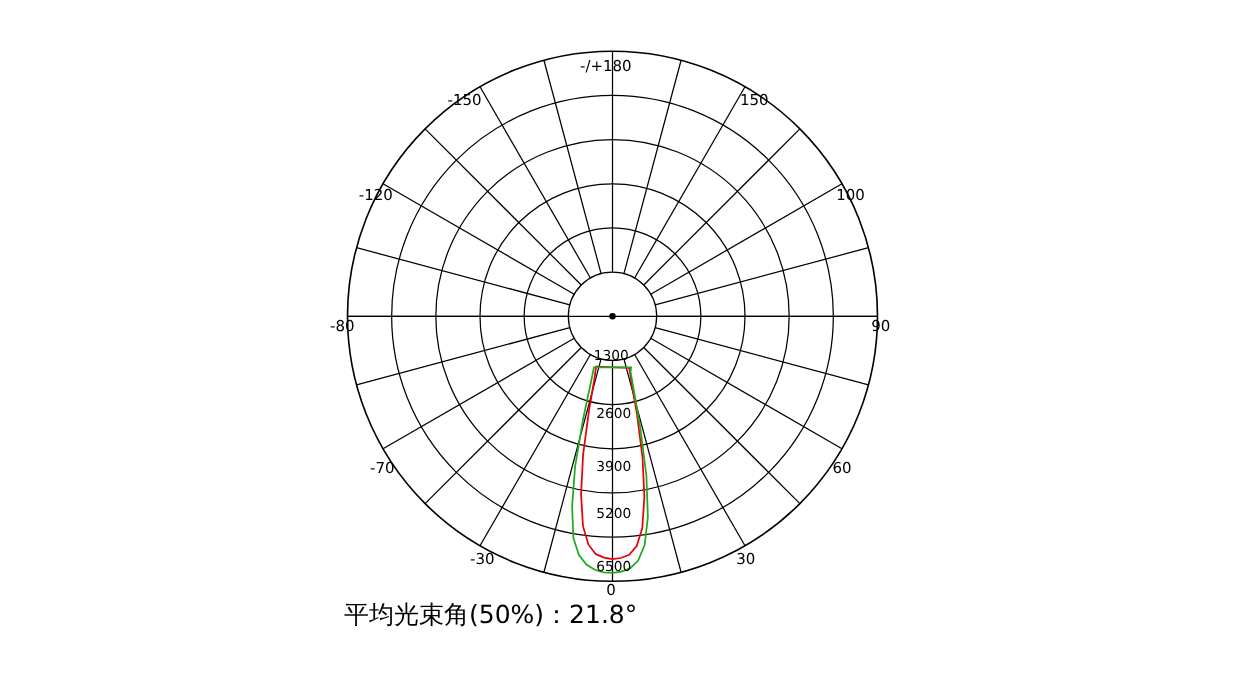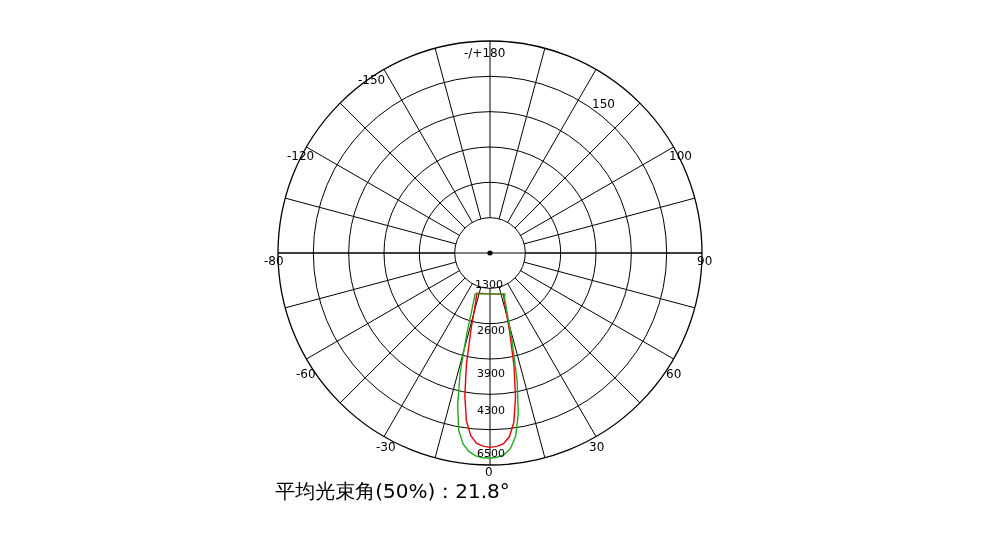--- a/index.html
+++ b/index.html
@@ -90,34 +90,34 @@
         <line x1="702" y1="253" x2="278" y2="253" stroke="#000" stroke-width="1"></line>
         <circle cx="490" cy="253" r="2.6" fill="#000"></circle>
         <path d="M476.90 293.32 L475.39 303.95 L471.19 328.42 L466.49 363.60 L464.84 395.67 L466.40 420.95 L470.79 435.73 L476.69 443.34 L483.26 446.13 L490.00 447.33 L496.75 446.40 L503.35 443.88 L509.32 436.81 L513.83 422.56 L515.49 397.54 L514.02 365.99 L509.66 331.85 L505.13 305.78 L503.44 294.36 Z" fill="none" stroke="#e8000b" stroke-width="1.4"></path>
         <path d="M475.13 293.86 L472.53 306.77 L466.63 334.51 L460.08 372.99 L457.68 405.07 L458.71 430.46 L463.14 444.10 L469.12 451.67 L475.82 455.81 L482.85 457.81 L490.00 458.21 L497.13 457.27 L504.11 454.72 L510.54 448.43 L515.72 436.02 L518.32 413.60 L517.12 380.61 L512.22 342.14 L507.08 312.57 L504.45 297.46 L504.87 293.86 Z" fill="none" stroke="#23a81e" stroke-width="1.4"></path>
       </g>
     </svg>
 
   <div id="labels-layer">
       <div class="lbl" style="left: 464px; top: 46px;">-/+180</div>
       <div class="lbl" style="left: 358px; top: 73px; text-align: center;">-150</div>
-      <div class="lbl" style="left: 592px; top: 73px; margin-top: 24px;">150</div>
+      <div class="lbl" style="left: 592px; top: 73px;">150</div>
       <div class="lbl" style="left: 287px; top: 149px;">-120</div>
       <div class="lbl" style="left: 669px; top: 149px;">100</div>
       <div class="lbl" style="left: 264px; top: 254px;">-80</div>
       <div class="lbl" style="left: 697px; top: 254px;">90</div>
-      <div class="lbl" style="left: 296px; top: 367px;">-60</div>
+      <div class="lbl" style="left: 296px; top: 367px;">-70</div>
       <div class="lbl" style="left: 666px; top: 367px;">60</div>
       <div class="lbl" style="left: 376px; top: 440px;">-30</div>
       <div class="lbl" style="left: 589px; top: 440px;">30</div>
       <div class="lbl" style="left: 485px; top: 465px;">0</div>
       <div class="radlbl" style="left: 475px; top: 278px;">1300</div>
       <div class="radlbl" style="left: 477px; top: 324px;">2600</div>
       <div class="radlbl" style="left: 477px; top: 367px;">3900</div>
-      <div class="radlbl" style="left: 477px; top: 404px;">4300</div>
+      <div class="radlbl" style="left: 477px; top: 404px;">5200</div>
       <div class="radlbl" style="left: 477px; top: 447px;">6500</div>
     </div>
 
 
   <div id="caption">
     <span>平均光束角(50%)：21.8°</span>
   </div>
 
 </div>
 

